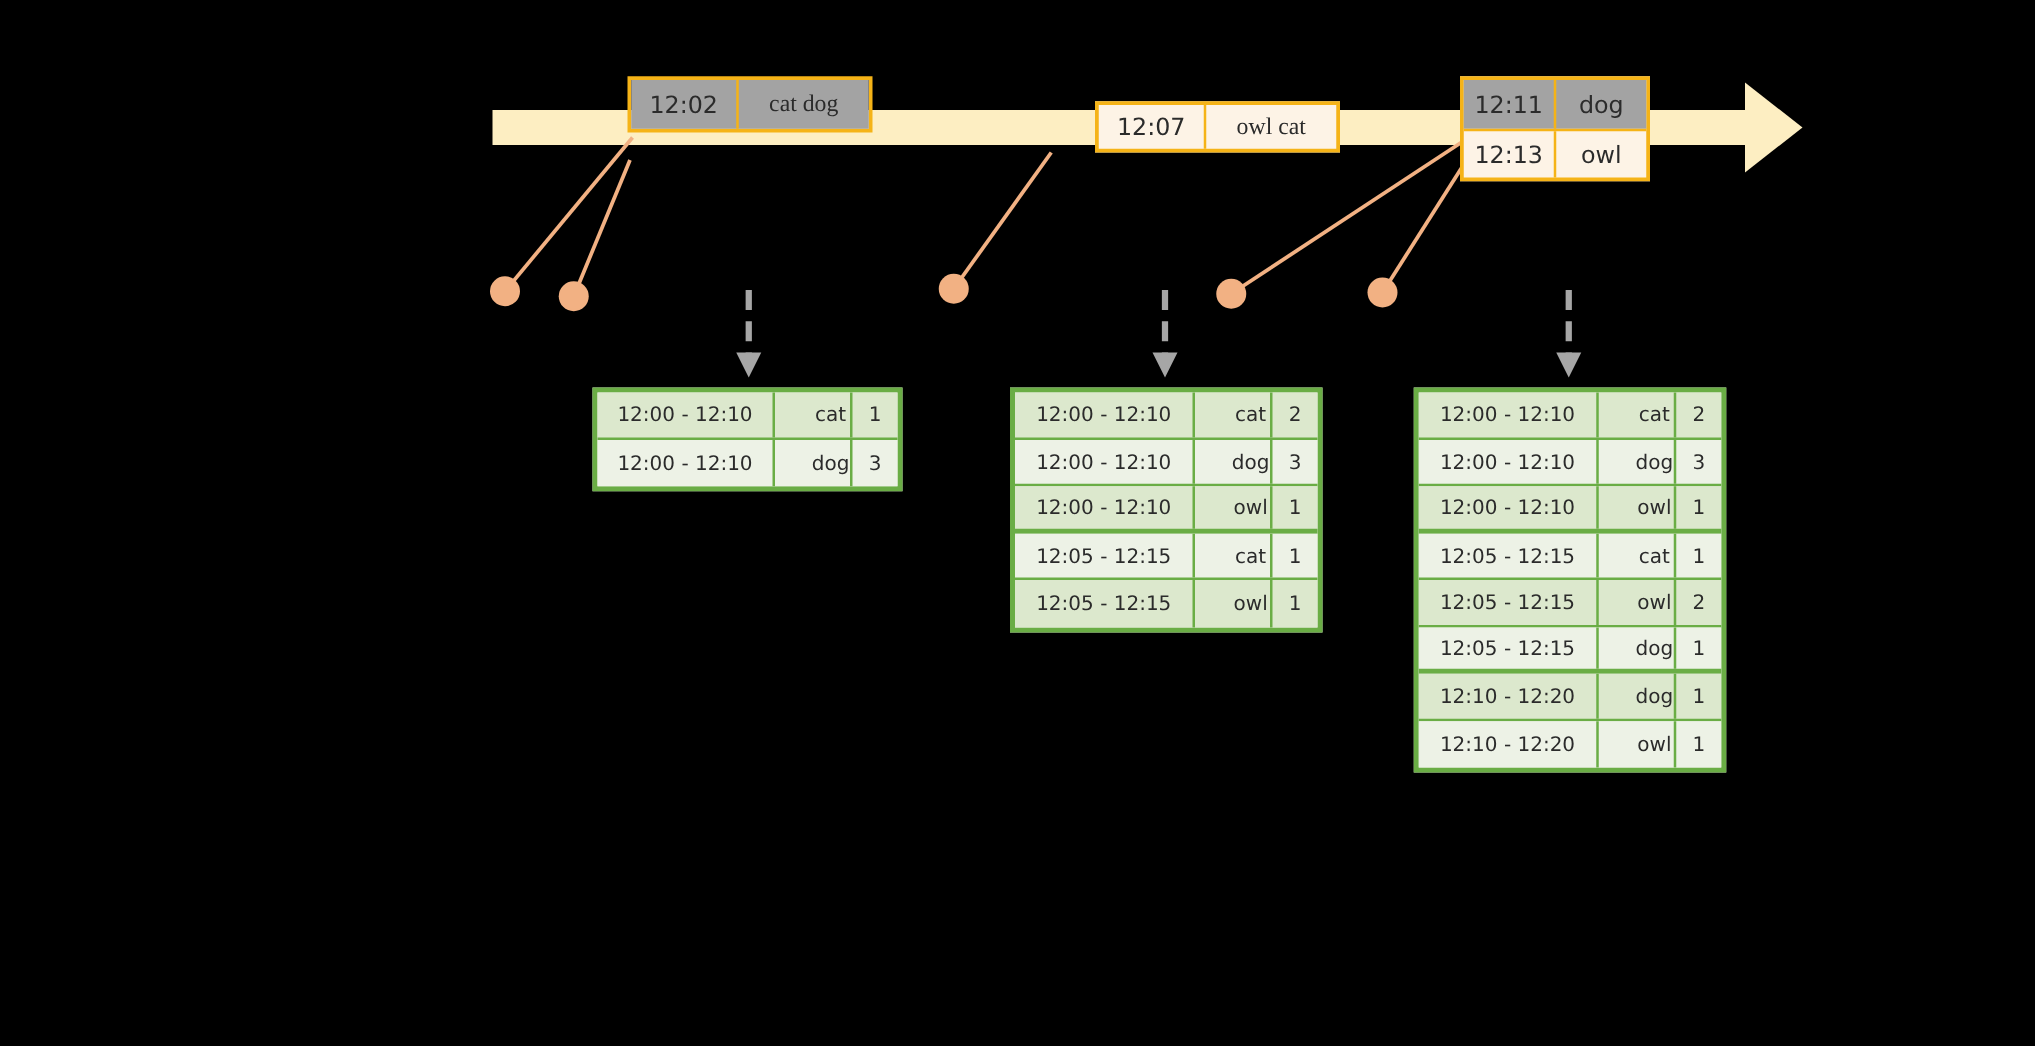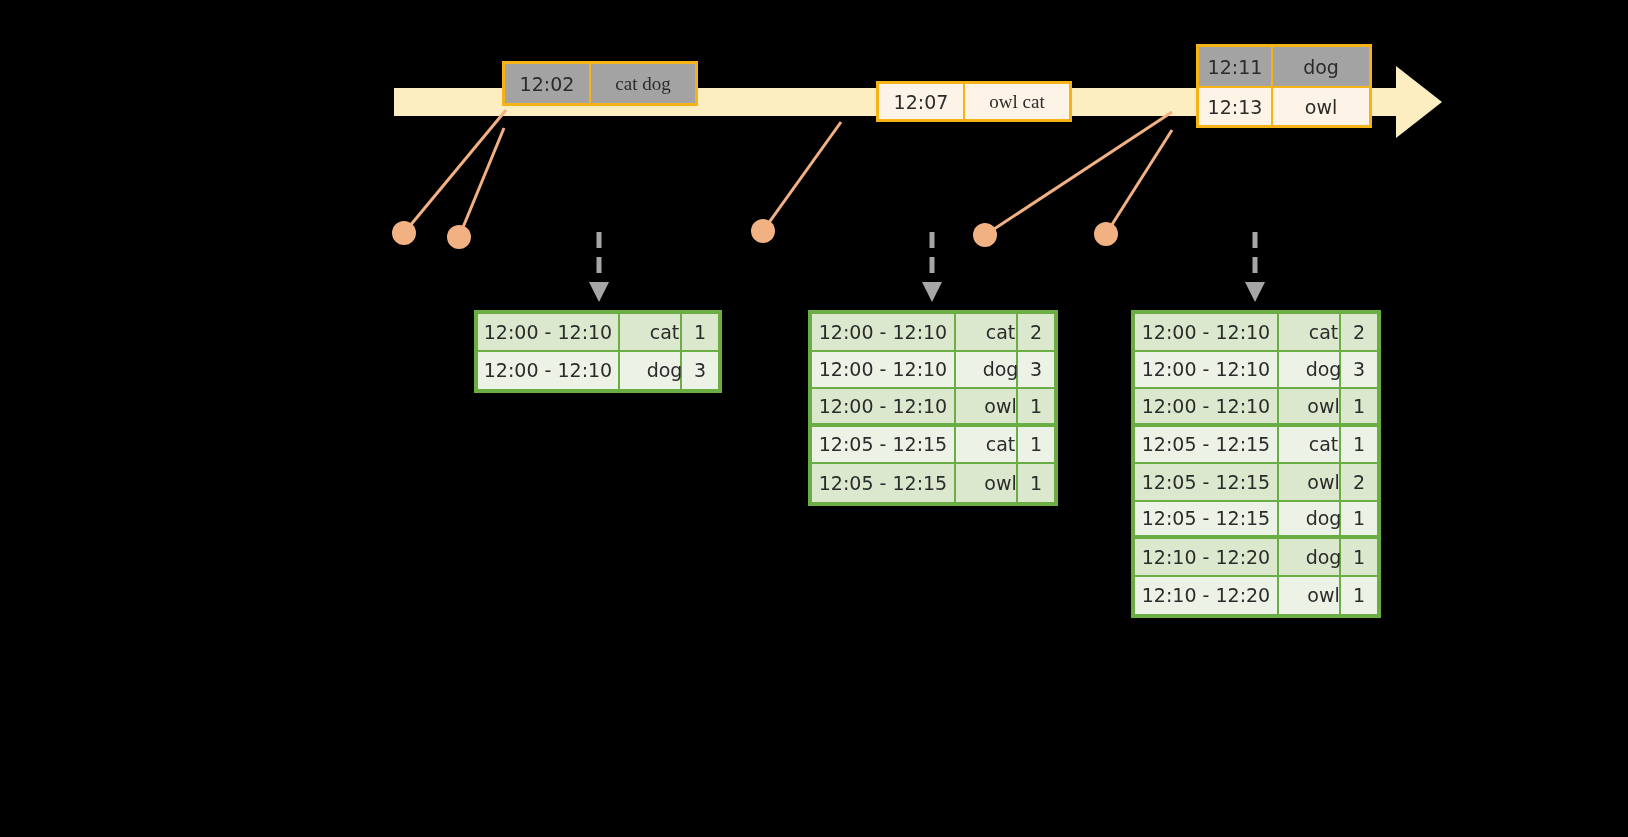--- a/index.html
+++ b/index.html
@@ -48,21 +48,21 @@
     box-sizing:border-box;
   }
   .ev-time{width:86px;border-right:2px solid #f5b317;}
   .ev-words{flex:1;}
 
   #ev1{left:502px;top:61px;width:196px;}
   #ev1 .ev-words{width:110px;font-family:Liberation Serif, serif;}
   #ev2{left:876px;top:81px;width:196px;height:41px;}
   #ev2 .ev-row{height:100%;}
   #ev2 .ev-words{width:110px;font-family:Liberation Serif, serif;}
-  #ev3{left:1168px;top:44px;width:176px;margin-left:28px;}
+  #ev3{left:1168px;top:61px;width:152px;}
   #ev3 .ev-time{width:74px;}
   #ev3 .ev-words{width:100px;}
 
   
   .dot{
     position:absolute;
     width:24px;height:24px;border-radius:50%;
     background:#f2b183;
   }
   .conn{position:absolute;left:0;top:0;width:1628px;height:837px;pointer-events:none;}
@@ -79,21 +79,21 @@
     height:37.5px;
     box-sizing:border-box;
     border-bottom:2px solid #6aad45;
   }
   .res-row:last-child{border-bottom:none;}
   .res-row.shade{background:#dce8cd;}
   .res-row.plain{background:#edf2e6;}
   .res-row.group{border-bottom:4px solid #6aad45;}
   .res-cell{
     display:flex;align-items:center;justify-content:center;
-    font-size:19px;color:#2b2b2b;
+    font-size:16px;color:#2b2b2b;
     box-sizing:border-box;
   }
   .c-win{border-right:2px solid #6aad45;}
   .c-word{border-right:2px solid #6aad45;padding-left:29px;}
 
   #res1{left:474px;top:310px;width:248px;}
   #res1 .c-win{width:142px;}
   #res1 .c-word{width:62px;}
   #res1 .c-cnt{width:36px;}
 

